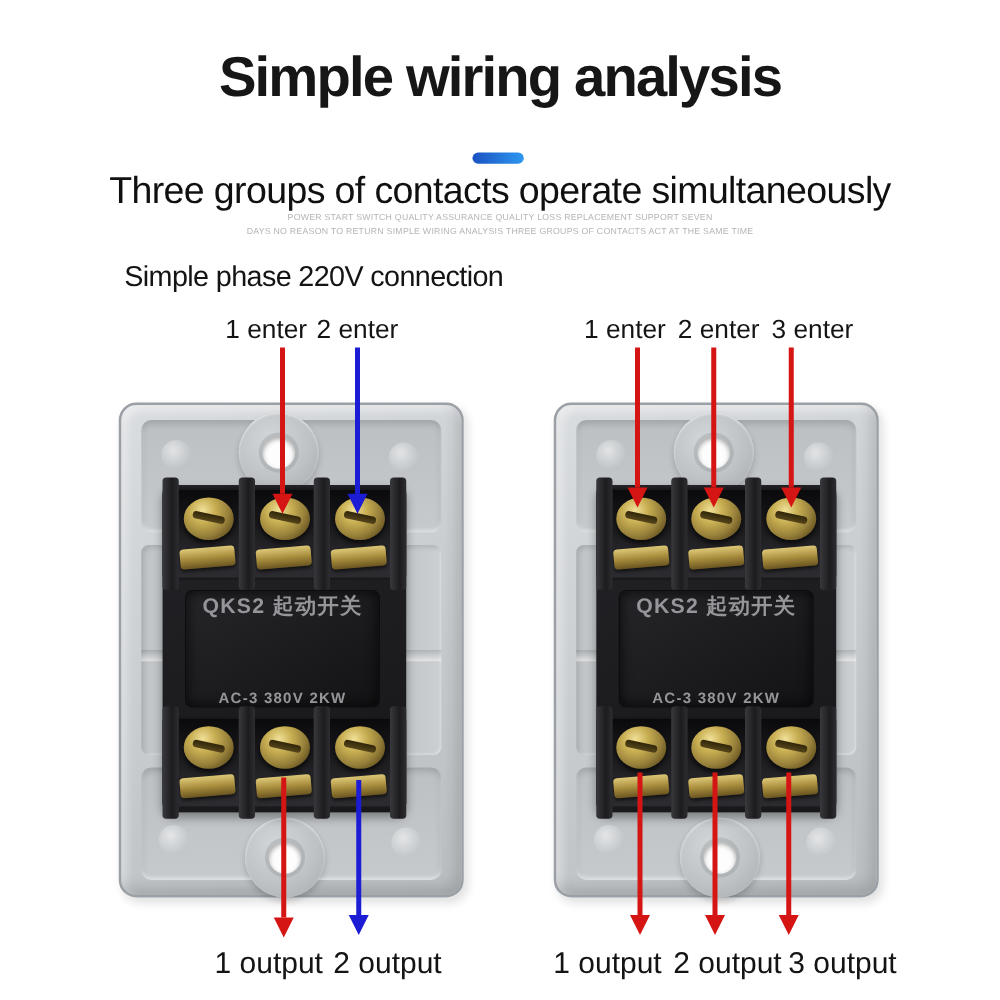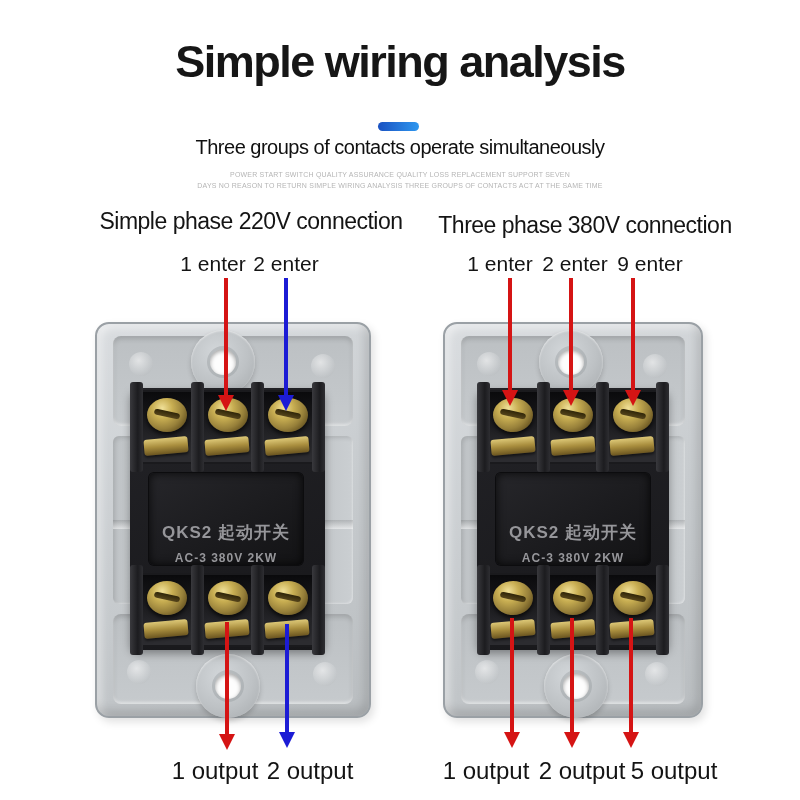--- a/index.html
+++ b/index.html
@@ -11,21 +11,21 @@
   .title{
     position:absolute;left:0;right:0;top:36px;text-align:center;
     font-size:45px;font-weight:bold;letter-spacing:-1.5px;color:#161616;
   }
   .pill{
     position:absolute;left:378px;top:122px;width:41px;height:9px;border-radius:5px;
     background:linear-gradient(90deg,#1a52c2,#2e97ef);
   }
   .subtitle{
     position:absolute;left:0;right:0;top:136px;text-align:center;
-    font-size:20px;letter-spacing:-0.5px;color:#101010;
+    font-size:30px;letter-spacing:-0.5px;color:#101010;
   }
   .fine{
     position:absolute;left:0;right:0;text-align:center;color:#b5b5b5;
     font-size:7px;letter-spacing:0.2px;
   }
   .fine1{top:171px;}
   .fine2{top:182px;}
   
   .heading{position:absolute;text-align:center;font-size:23px;letter-spacing:-0.5px;color:#141414;}
   .hl{left:96px;width:310px;top:208px;}
@@ -130,45 +130,44 @@
     box-shadow:0 3px 4px rgba(0,0,0,0.7);
   }
   .screw::after{
     content:'';position:absolute;left:7px;top:13px;width:26px;height:6px;border-radius:3px;
     background:linear-gradient(#2f2508,#57461c);transform:rotate(12deg);
   }
   .label-panel{
     position:absolute;left:19px;width:154px;top:85px;height:92px;border-radius:5px;
     background:linear-gradient(150deg,#26262a,#131315);
     box-shadow:inset 0 0 10px rgba(0,0,0,0.8), 0 0 0 1px #0c0c0e;
-    display:flex;flex-direction:column;justify-content:flex-end;gap:7px;
+    display:flex;flex-direction:column;justify-content:space-between;gap:7px;
     text-align:center;color:#96969a;font-weight:bold;
   }
   .lab1{font-size:17px;letter-spacing:1px;}
   .lab2{font-size:12px;letter-spacing:1px;}
 </style>
 </head>
 <body>
 
 <div class="canvas">
 
   <div class="title">Simple wiring analysis</div>
   <div class="pill"></div>
   <div class="subtitle">Three groups of contacts operate simultaneously</div>
   <div class="fine fine1">POWER START SWITCH QUALITY ASSURANCE QUALITY LOSS REPLACEMENT SUPPORT SEVEN</div>
   <div class="fine fine2">DAYS NO REASON TO RETURN SIMPLE WIRING ANALYSIS THREE GROUPS OF CONTACTS ACT AT THE SAME TIME</div>
 
   <div class="heading hl">Simple phase 220V connection</div>
-  <div class="heading hr">Three phase 380V connection</div>
 
   <div class="enter-label el1">1 enter</div>
   <div class="enter-label el2">2 enter</div>
   <div class="enter-label er1">1 enter</div>
   <div class="enter-label er2">2 enter</div>
-  <div class="enter-label er3">9 enter</div>
+  <div class="enter-label er3">3 enter</div>
 
   <div class="device dev-left">
     <div class="recess r-top"></div>
     <div class="recess r-bottom"></div>
     <div class="flank f-left"></div>
     <div class="flank f-right"></div>
     <div class="dimple d1"></div>
     <div class="dimple d2"></div>
     <div class="dimple d3"></div>
     <div class="dimple d4"></div>
@@ -289,15 +288,15 @@
   <div class="arrow red a-lb1"></div>
   <div class="arrow blue a-lb2"></div>
   <div class="arrow red a-rb1"></div>
   <div class="arrow red a-rb2"></div>
   <div class="arrow red a-rb3"></div>
 
   <div class="output-label ol1">1 output</div>
   <div class="output-label ol2">2 output</div>
   <div class="output-label or1">1 output</div>
   <div class="output-label or2">2 output</div>
-  <div class="output-label or3">5 output</div>
+  <div class="output-label or3">3 output</div>
 
 </div>
 
 </body></html>

